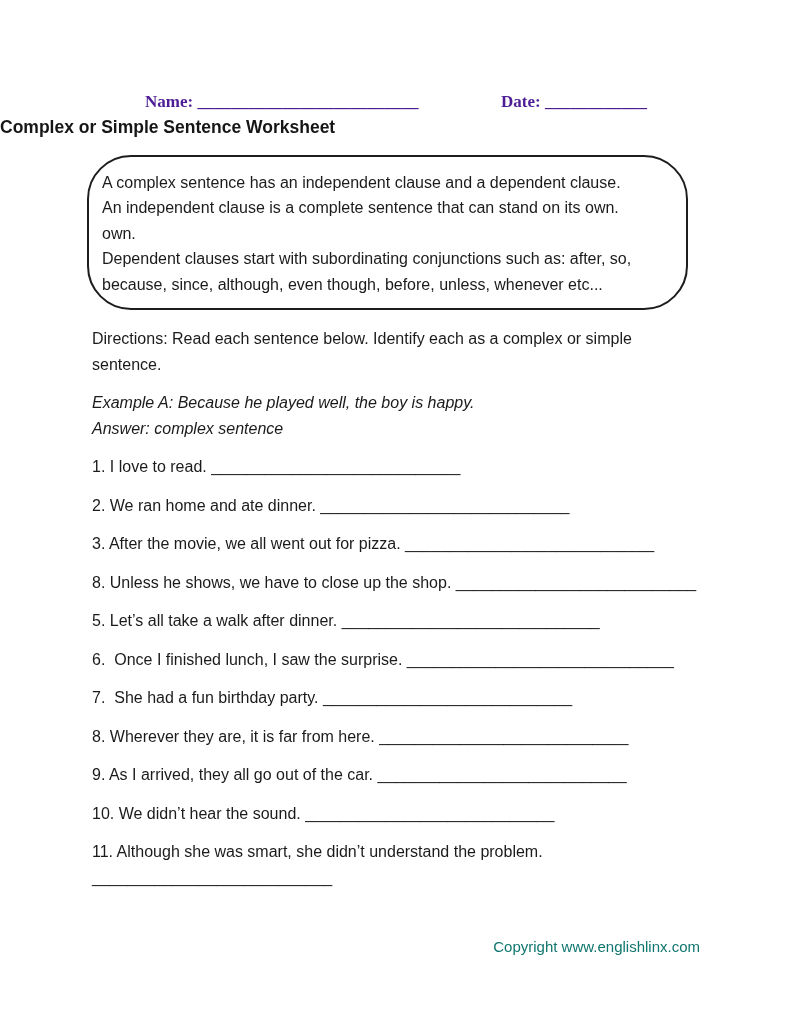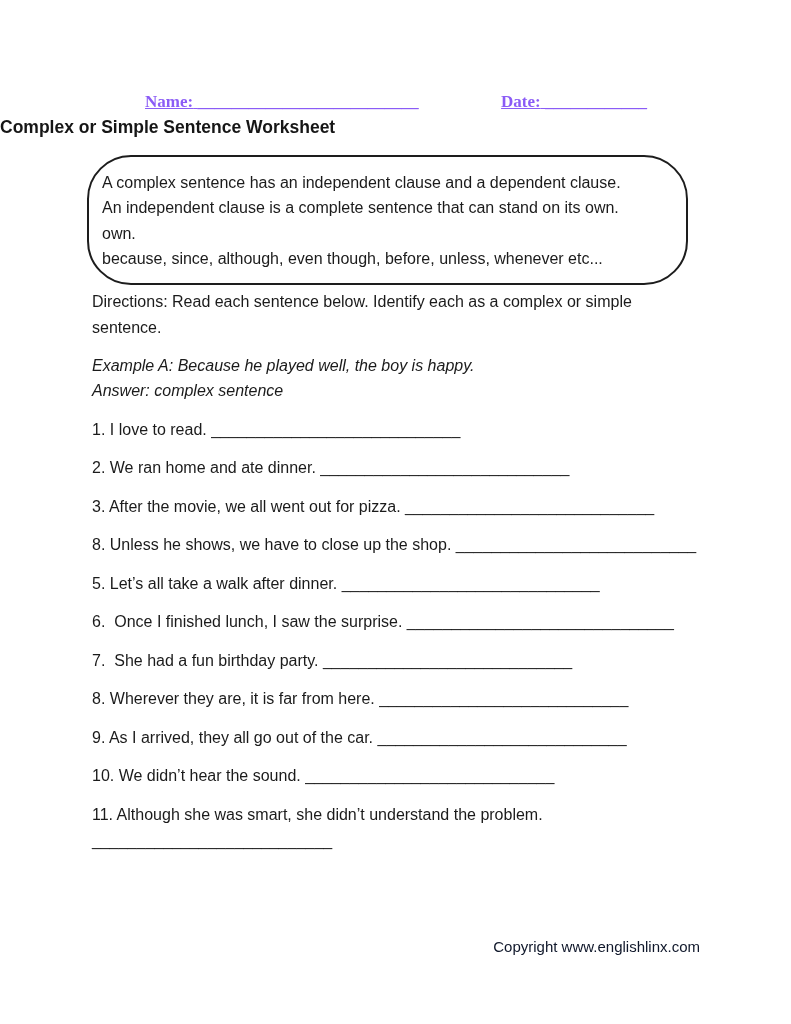--- a/index.html
+++ b/index.html
@@ -13,22 +13,21 @@
     overflow: hidden;
   }
   
   .header {
     display: flex;
     padding-top: 92px;
     margin: 0 87px 0 92px;
     font-family: "Liberation Serif", serif;
     font-weight: bold;
     font-size: 17px;
-    color: #8b5cf6;
-    text-decoration: underline;
+    color: #4c1d95;
   }
   .name-group { margin-left: 53px; white-space: nowrap; }
   .date-group { margin-left: auto; margin-right: 57px; white-space: nowrap; }
   .hdr-blank { letter-spacing: 0; }
 
   
   .title {
     margin-top: 5px;
     font-weight: bold;
     font-size: 17.5px;
@@ -48,34 +47,34 @@
     color: #1b1b1b;
   }
   .info-line { white-space: pre-wrap; }
 
   
   .content {
     margin-left: 92px;
     width: 612px;
     font-size: 16px;
   }
-  .directions { margin-top: 4px; line-height: 26px; }
+  .directions { margin-top: 16px; line-height: 26px; }
   .example { margin-top: 12px; font-style: italic; line-height: 25.5px; }
   .items { margin-top: 13px; }
   .item { line-height: 26px; margin-bottom: 12.5px; white-space: pre-wrap; }
   .blank { white-space: nowrap; }
   .block-blank { display: block; white-space: nowrap; }
 
   
   .copyright {
     position: absolute;
     top: 938px;
     right: 91px;
     font-size: 15px;
-    color: #0f172a;
+    color: #0f766e;
   }
 </style>
 </head>
 <body>
 
 <div class="page">
 
   <div class="header">
     <div class="name-group">
       <span>Name:</span>
@@ -86,20 +85,21 @@
       <span class="hdr-blank">____________</span>
     </div>
   </div>
 
   <div class="title">Complex or Simple Sentence Worksheet</div>
 
   <div class="info-box">
     <div class="info-line">A complex sentence has an independent clause and a dependent clause.</div>
     <div class="info-line">An independent clause is a complete sentence that can stand on its own.</div>
     <div class="info-line">own.</div>
+    <div class="info-line">Dependent clauses start with subordinating conjunctions such as: after, so,</div>
     <div class="info-line">because, since, although, even though, before, unless, whenever etc...</div>
   </div>
 
   <div class="content">
 
     <div class="directions">Directions: Read each sentence below. Identify each as a complex or simple sentence.</div>
 
     <div class="example">
       <div>Example A: Because he played well, the boy is happy.</div>
       <div>Answer: complex sentence</div>

